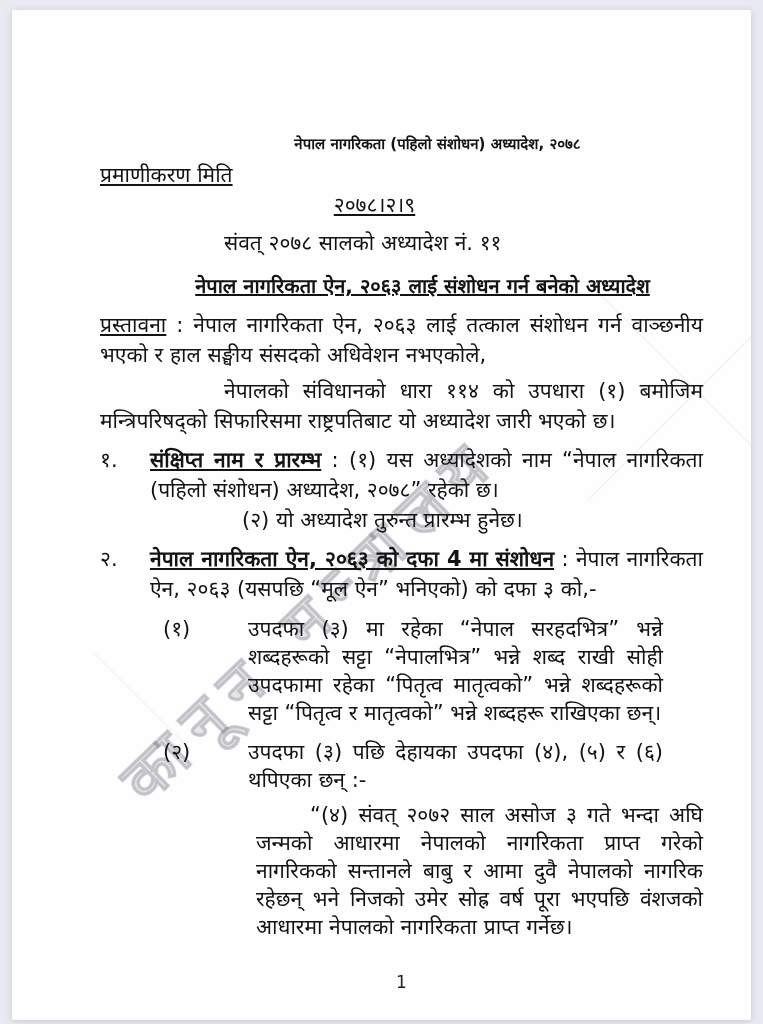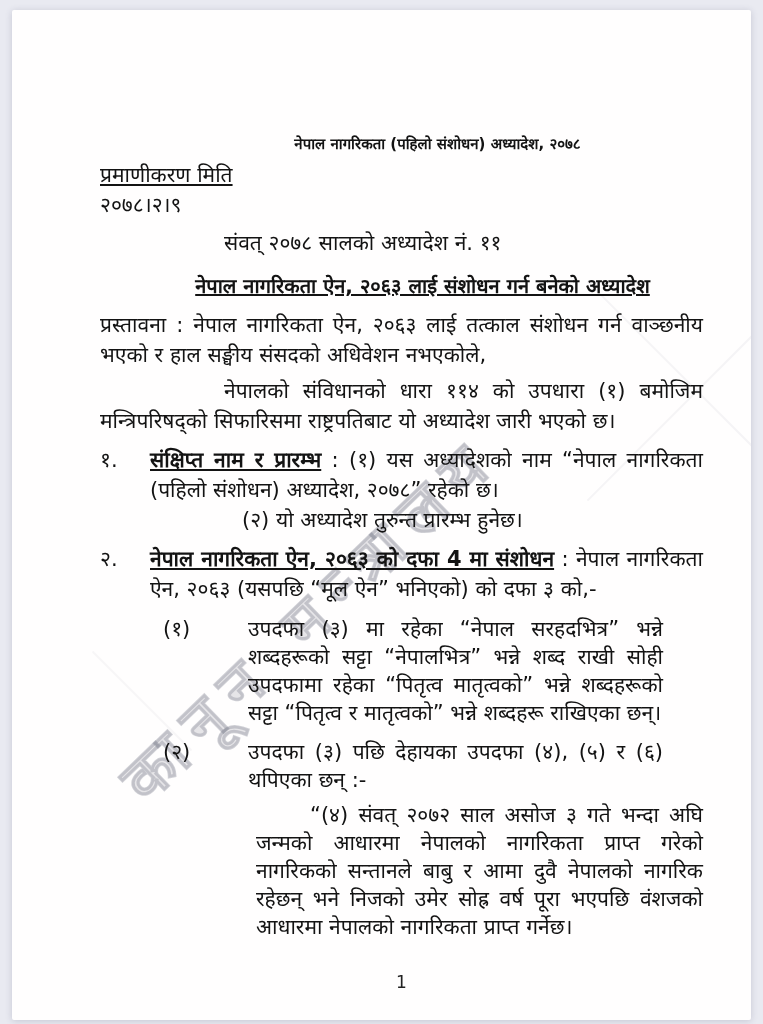--- a/index.html
+++ b/index.html
@@ -26,26 +26,26 @@
   }
   .crease { position:absolute; background:rgba(90,90,115,0.06); width:310px; height:2px; }
   .crease-a { left:530px; top:380px; transform:rotate(45deg); }
   .crease-b { left:530px; top:380px; transform:rotate(-45deg); }
   .crease-c { left:60px; top:690px; width:140px; transform:rotate(45deg); background:rgba(90,90,115,0.05); }
 
   .content { position:relative; padding:118px 48px 0 88px; font-size:21px; line-height:30px; }
 
   .title { margin:0; padding-left:72px; text-align:center; font-size:15px; font-weight:bold; line-height:32px; }
   .cert-label { text-align:left; padding-right:16px; text-decoration:underline; }
-  .cert-date  { text-align:left; padding-right:54px; }
+  .cert-date  { text-align:center; padding-right:54px;text-decoration:underline; }
   .samvat { margin:8px 0 0 124px; }
   .subtitle { margin:12px 0 0; padding-left:42px; text-align:center; font-size:20px; font-weight:bold; text-decoration:underline; line-height:32px; }
 
   .preamble { margin:8px 0 0; text-align:justify; }
-  .u  { }
+  .u  { text-decoration:underline; }
   .bu { font-weight:bold; text-decoration:underline; }
   .enactment { margin:6px 0 0; text-align:justify; text-indent:124px; }
 
   .section { display:flex; margin-top:9px; }
   .sec-num { width:50px; flex:none; }
   .sec-body { flex:1; min-width:0; }
   .sec-text { margin:0; text-align:justify; }
   .sec-sub { margin:0; text-indent:92px; }
 
   .clause { display:flex; margin-top:11px; line-height:28px; }

